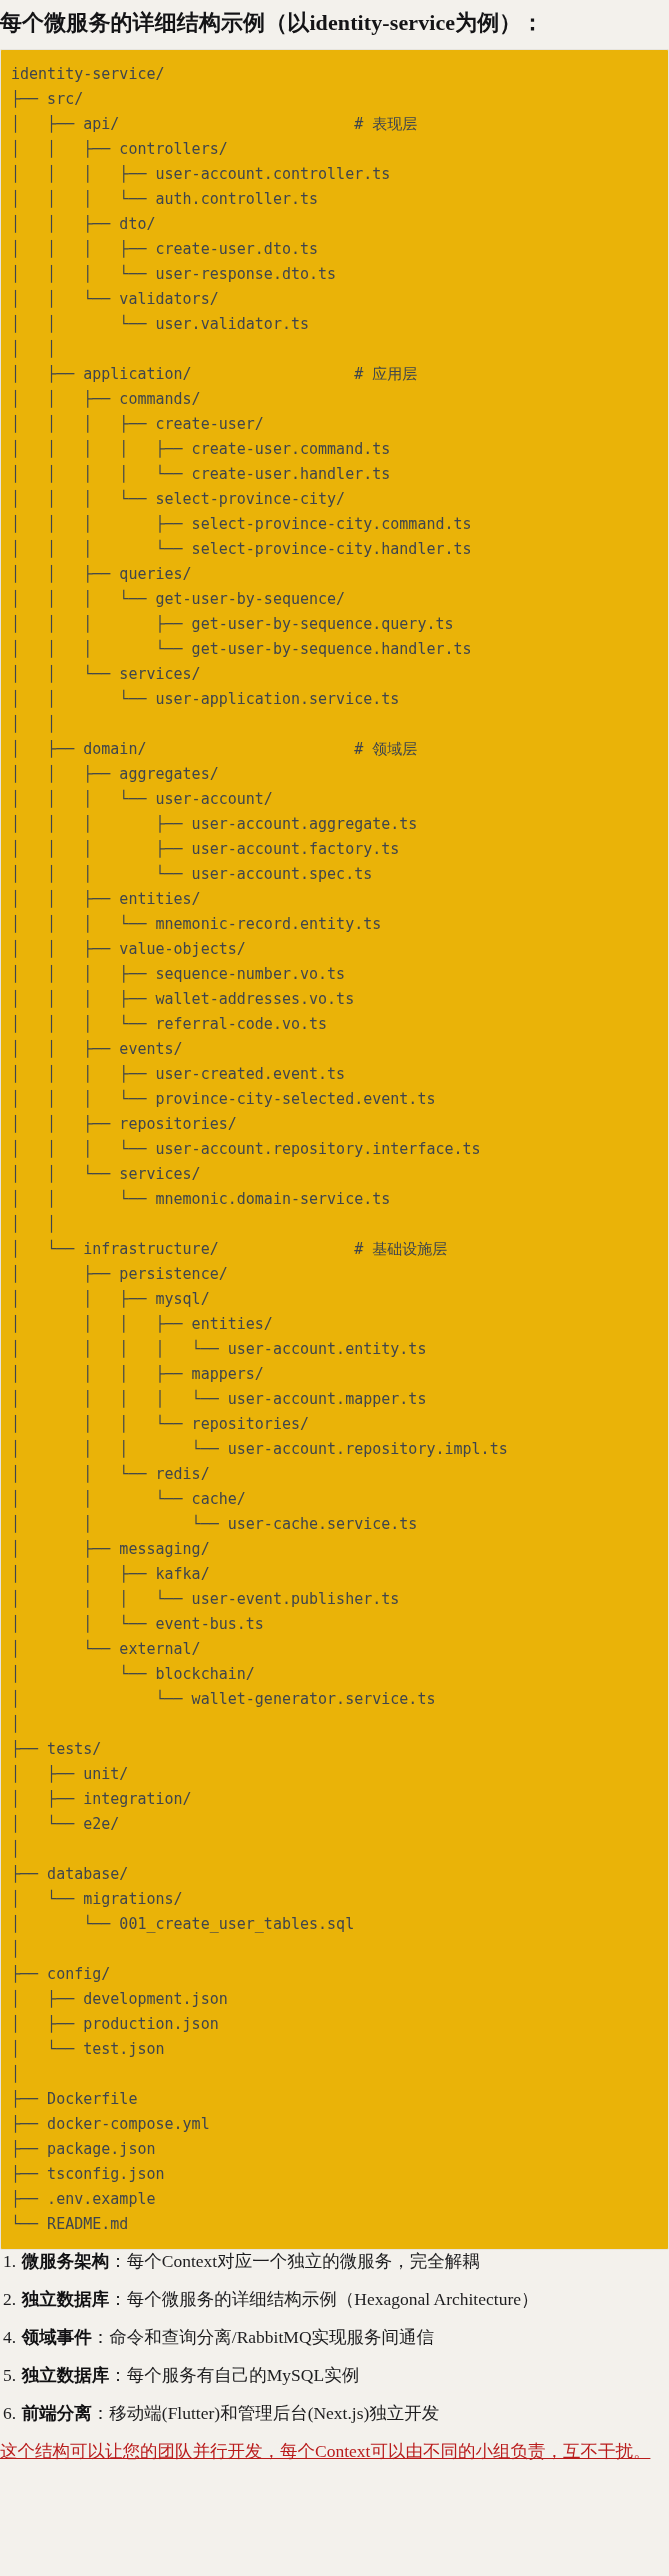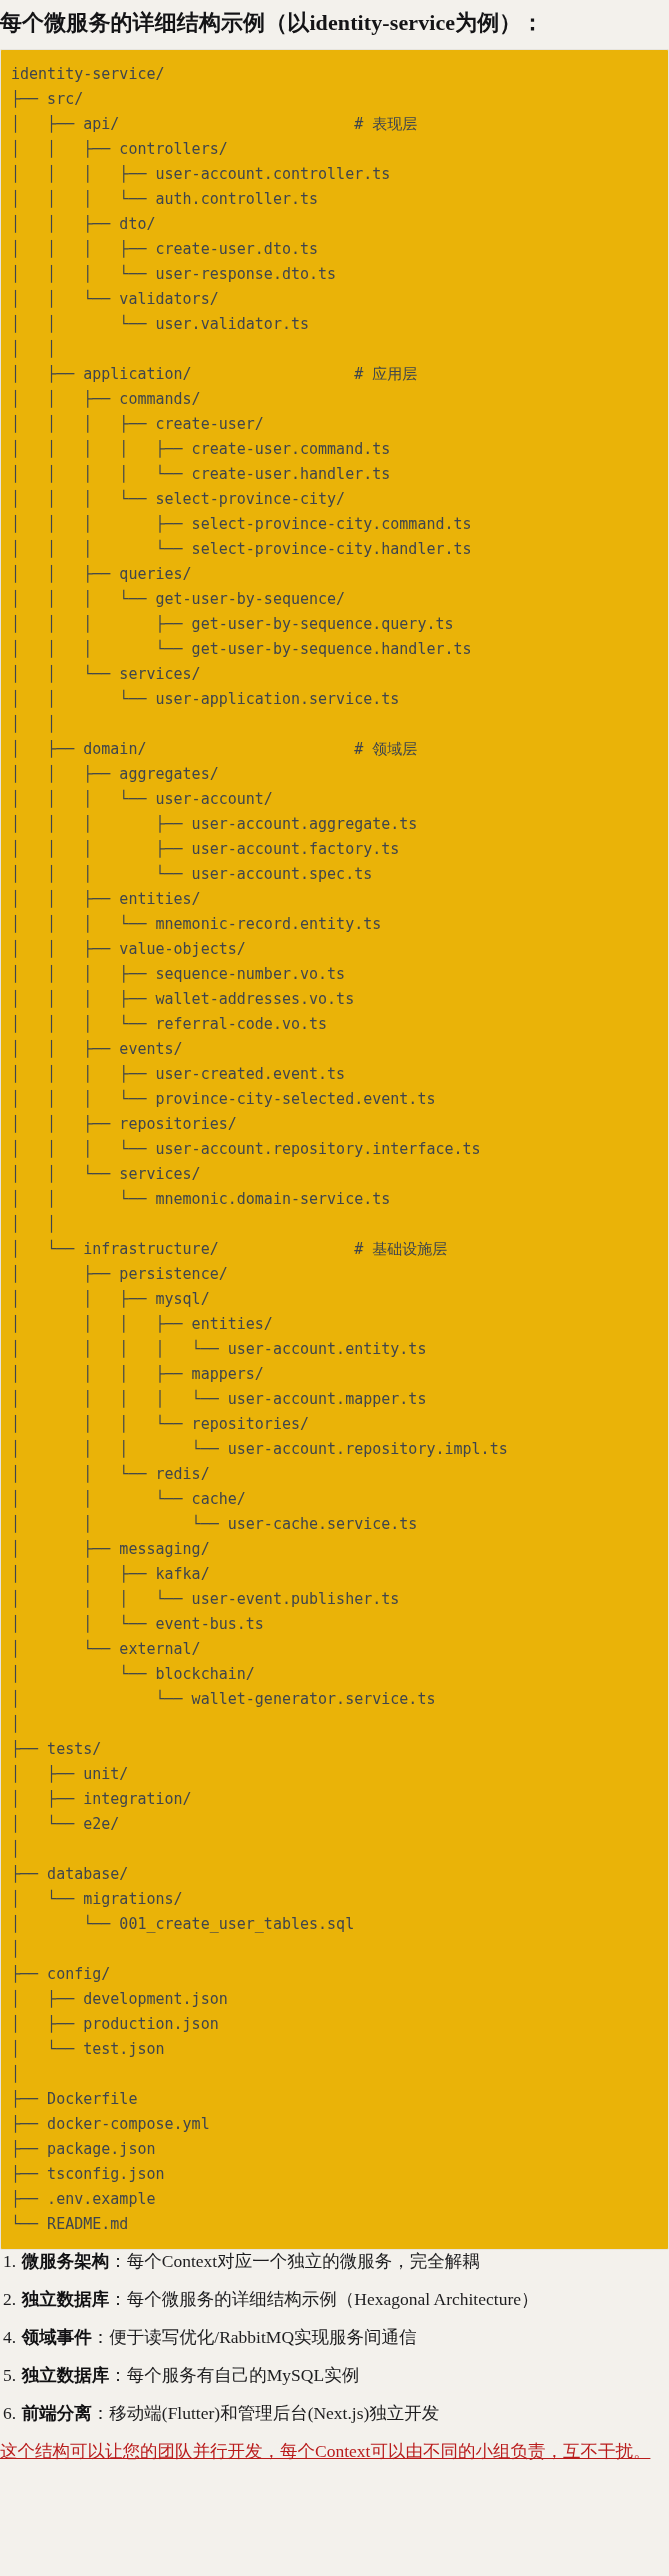--- a/index.html
+++ b/index.html
@@ -168,21 +168,21 @@
 ├── package.json
 ├── tsconfig.json
 ├── .env.example
 └── README.md</pre>
   </div>
 
 
   <div class="notes-list">
       <div class="note-item"><span class="note-num">1.</span><span class="note-label">微服务架构</span><span>：</span><span>每个Context对应一个独立的微服务，完全解耦</span></div>
       <div class="note-item"><span class="note-num">2.</span><span class="note-label">独立数据库</span><span>：</span><span>每个微服务的详细结构示例（Hexagonal Architecture）</span></div>
-      <div class="note-item"><span class="note-num">4.</span><span class="note-label">领域事件</span><span>：</span><span>便于读写优化/RabbitMQ实现服务间通信</span></div>
+      <div class="note-item"><span class="note-num">4.</span><span class="note-label">领域事件</span><span>：</span><span>命令和查询分离/RabbitMQ实现服务间通信</span></div>
       <div class="note-item"><span class="note-num">5.</span><span class="note-label">独立数据库</span><span>：</span><span>每个服务有自己的MySQL实例</span></div>
       <div class="note-item"><span class="note-num">6.</span><span class="note-label">前端分离</span><span>：</span><span>移动端(Flutter)和管理后台(Next.js)独立开发</span></div>
     </div>
 
   <p class="footer-para">这个结构可以让您的团队并行开发，每个Context可以由不同的小组负责，互不干扰。</p>
 
 </div>
 
 
 </body></html>

